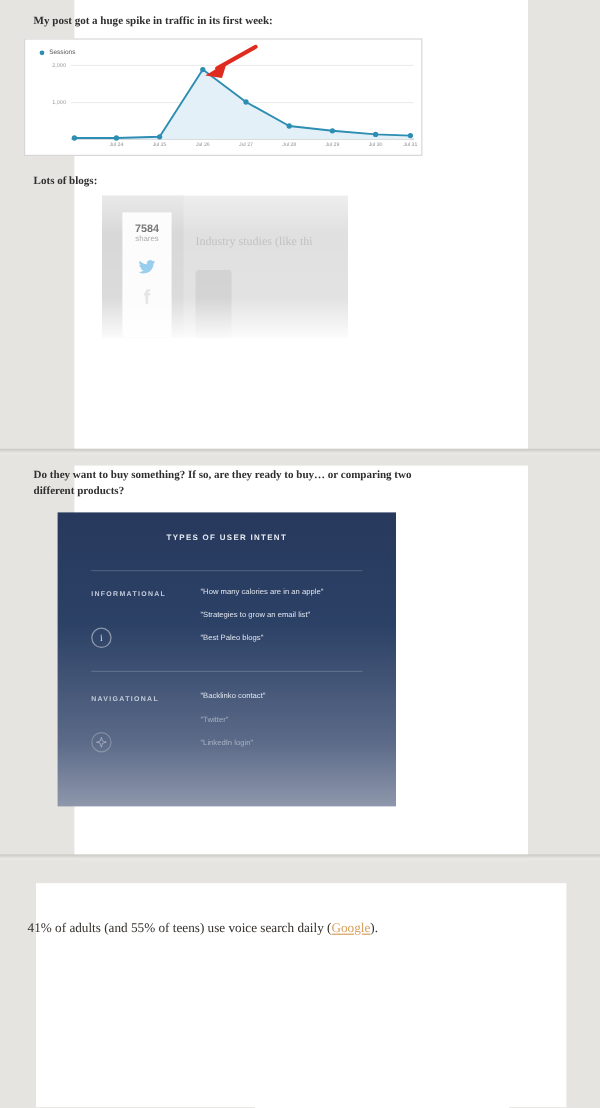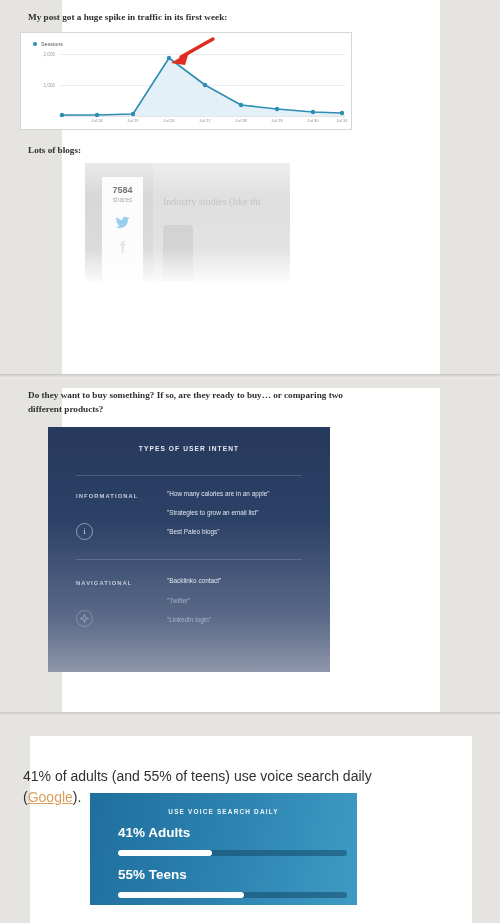--- a/index.html
+++ b/index.html
@@ -33,22 +33,22 @@
     font-family: "Liberation Serif", serif;
     font-size: 9.2px;
     line-height: 1.55;
     color: #2f2f2f;
     font-weight: bold;
   }
   .copy-1 { position: absolute; left: 28px; top: 10px; width: 330px; }
   .copy-2 { position: absolute; left: 28px; top: 8px; width: 332px; }
   .copy-3 {
     position: absolute; left: 23px; top: 48px; width: 390px;
-    font-family: Liberation Sans, sans-serif;
-    font-size: 14px; color: #34302c; line-height: 1.5;
+    font-family: Liberation Serif, serif;
+    font-size: 11px; color: #34302c; line-height: 1.5;
   }
   .link-google { color: #d9a05b; }
 
   
   .chart-card {
     position: absolute; left: 20px; top: 32px;
     width: 332px; height: 98px;
     background: #fff; border: 1px solid #d7d7d7;
   }
   .chart-legend {
@@ -270,28 +270,15 @@
     </div>
   </div>
 
   <div class="panel-seam seam-2"></div>
 
   <div class="panel panel-3">
     <div class="sheet sheet-3"></div>
 
     <p class="copy-3"><span>41% of adults (and 55% of teens) use voice search daily (</span><a class="link-google" href="#">Google</a><span>).</span></p>
 
-    <div class="voice-card">
-      <div class="voice-title">USE VOICE SEARCH DAILY</div>
-
-      <div class="voice-stat" style="top:32px">41% Adults</div>
-      <div class="voice-bar" style="top:57px">
-        <div class="voice-bar-fill" style="width:41%"></div>
-      </div>
-
-      <div class="voice-stat" style="top:74px">55% Teens</div>
-      <div class="voice-bar" style="top:99px">
-        <div class="voice-bar-fill" style="width:55%"></div>
-      </div>
-    </div>
   </div>
 
 </div>
 
 </body></html>

